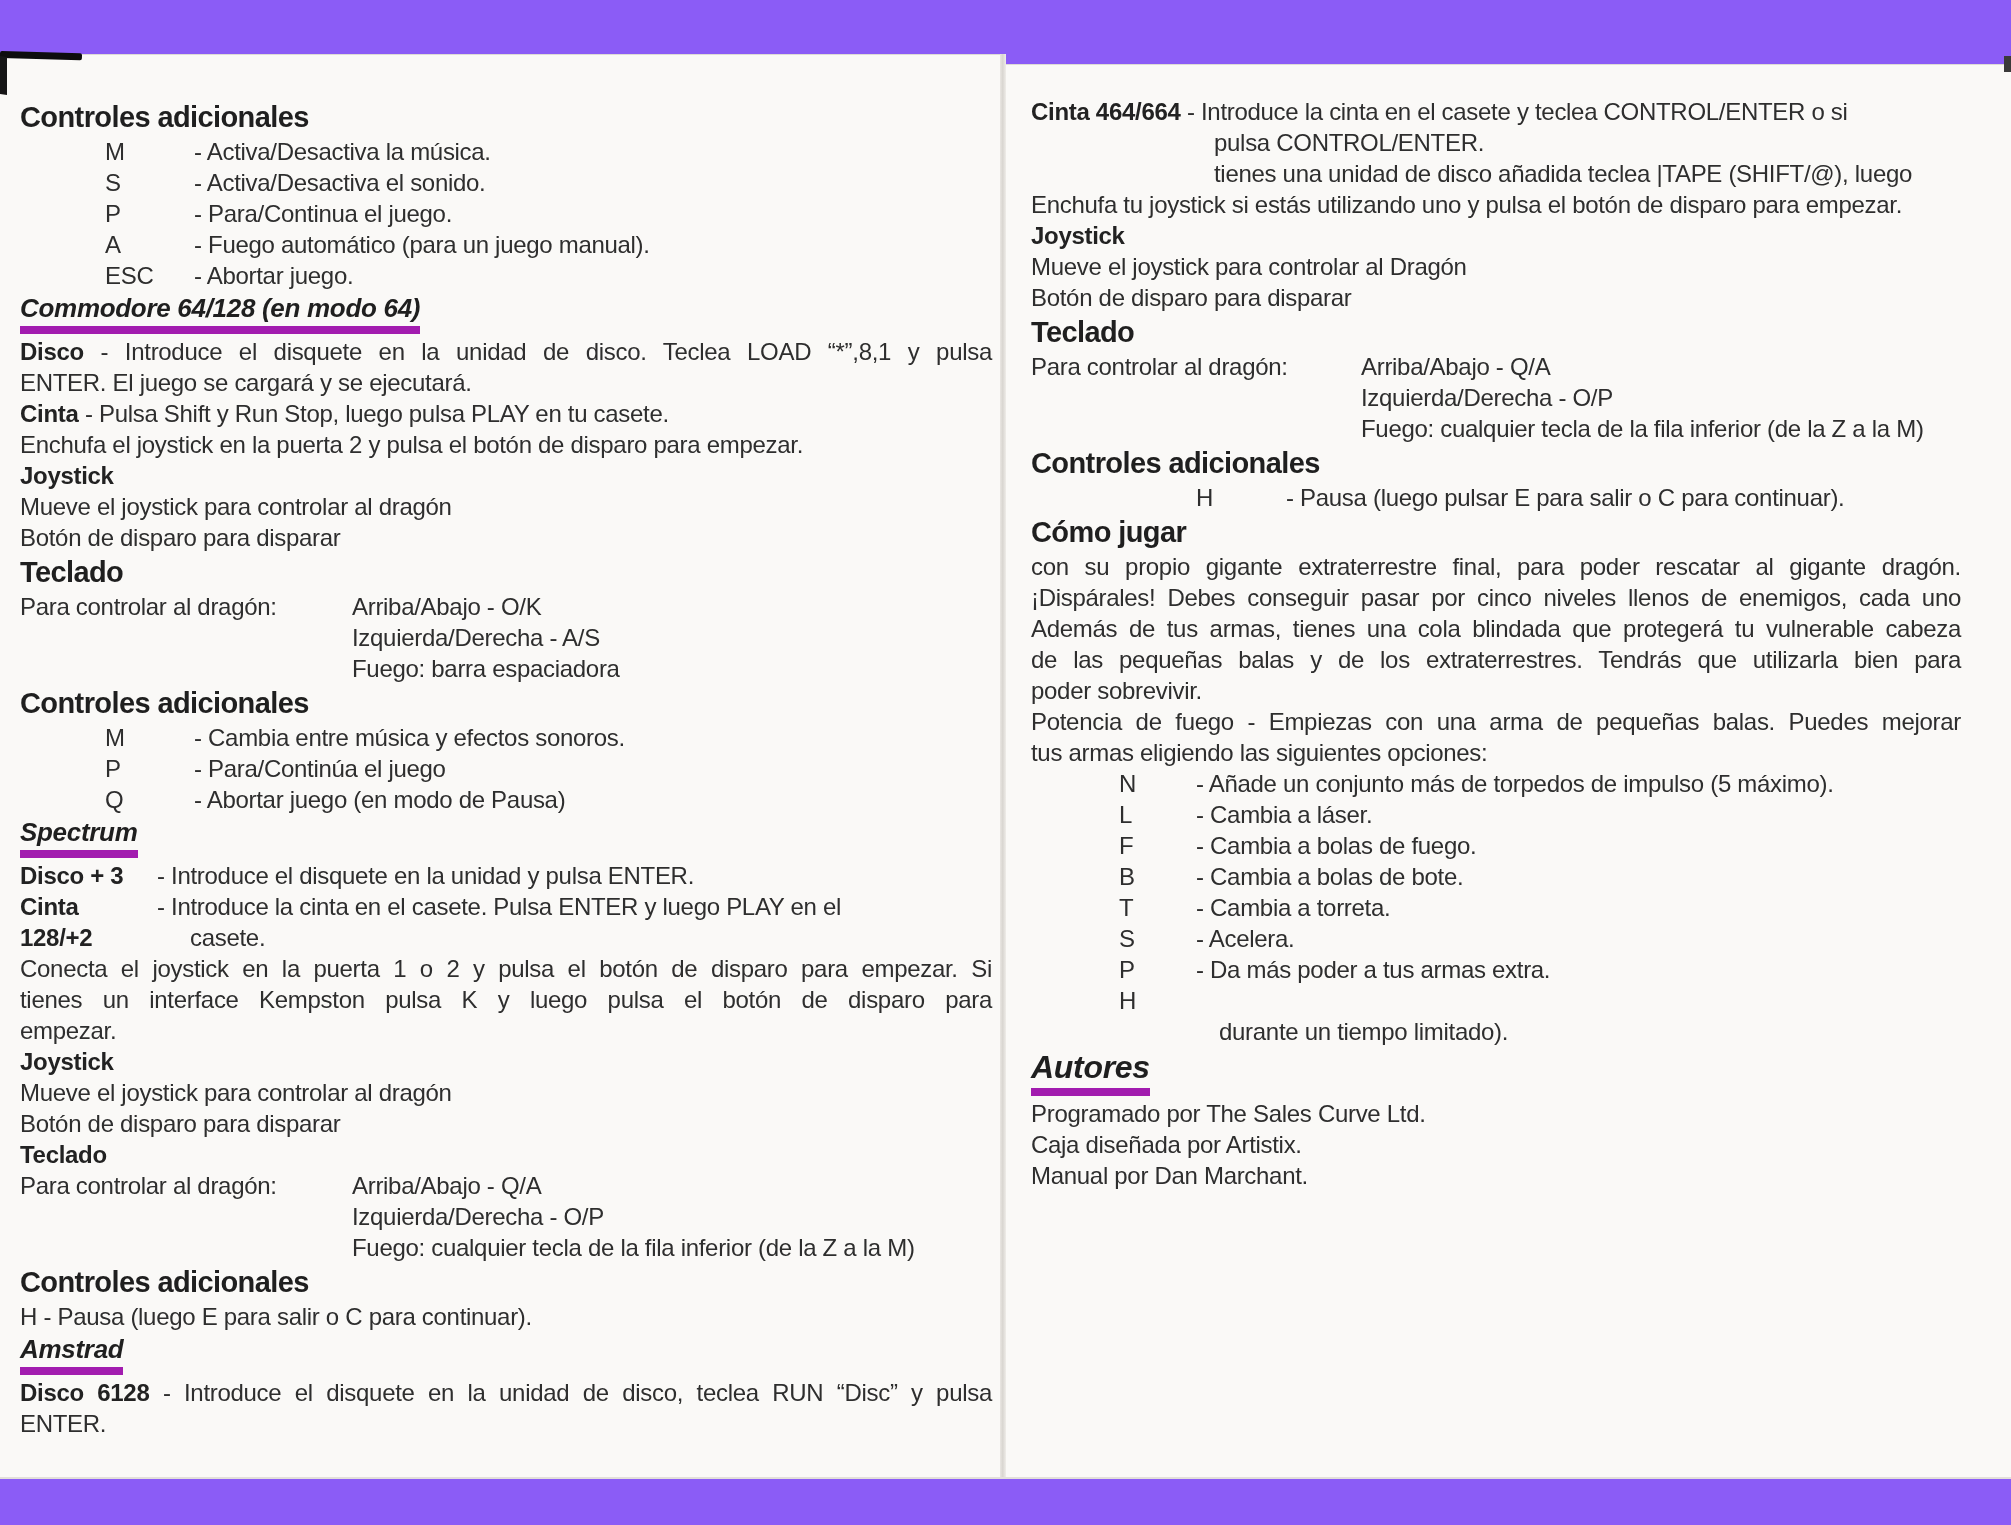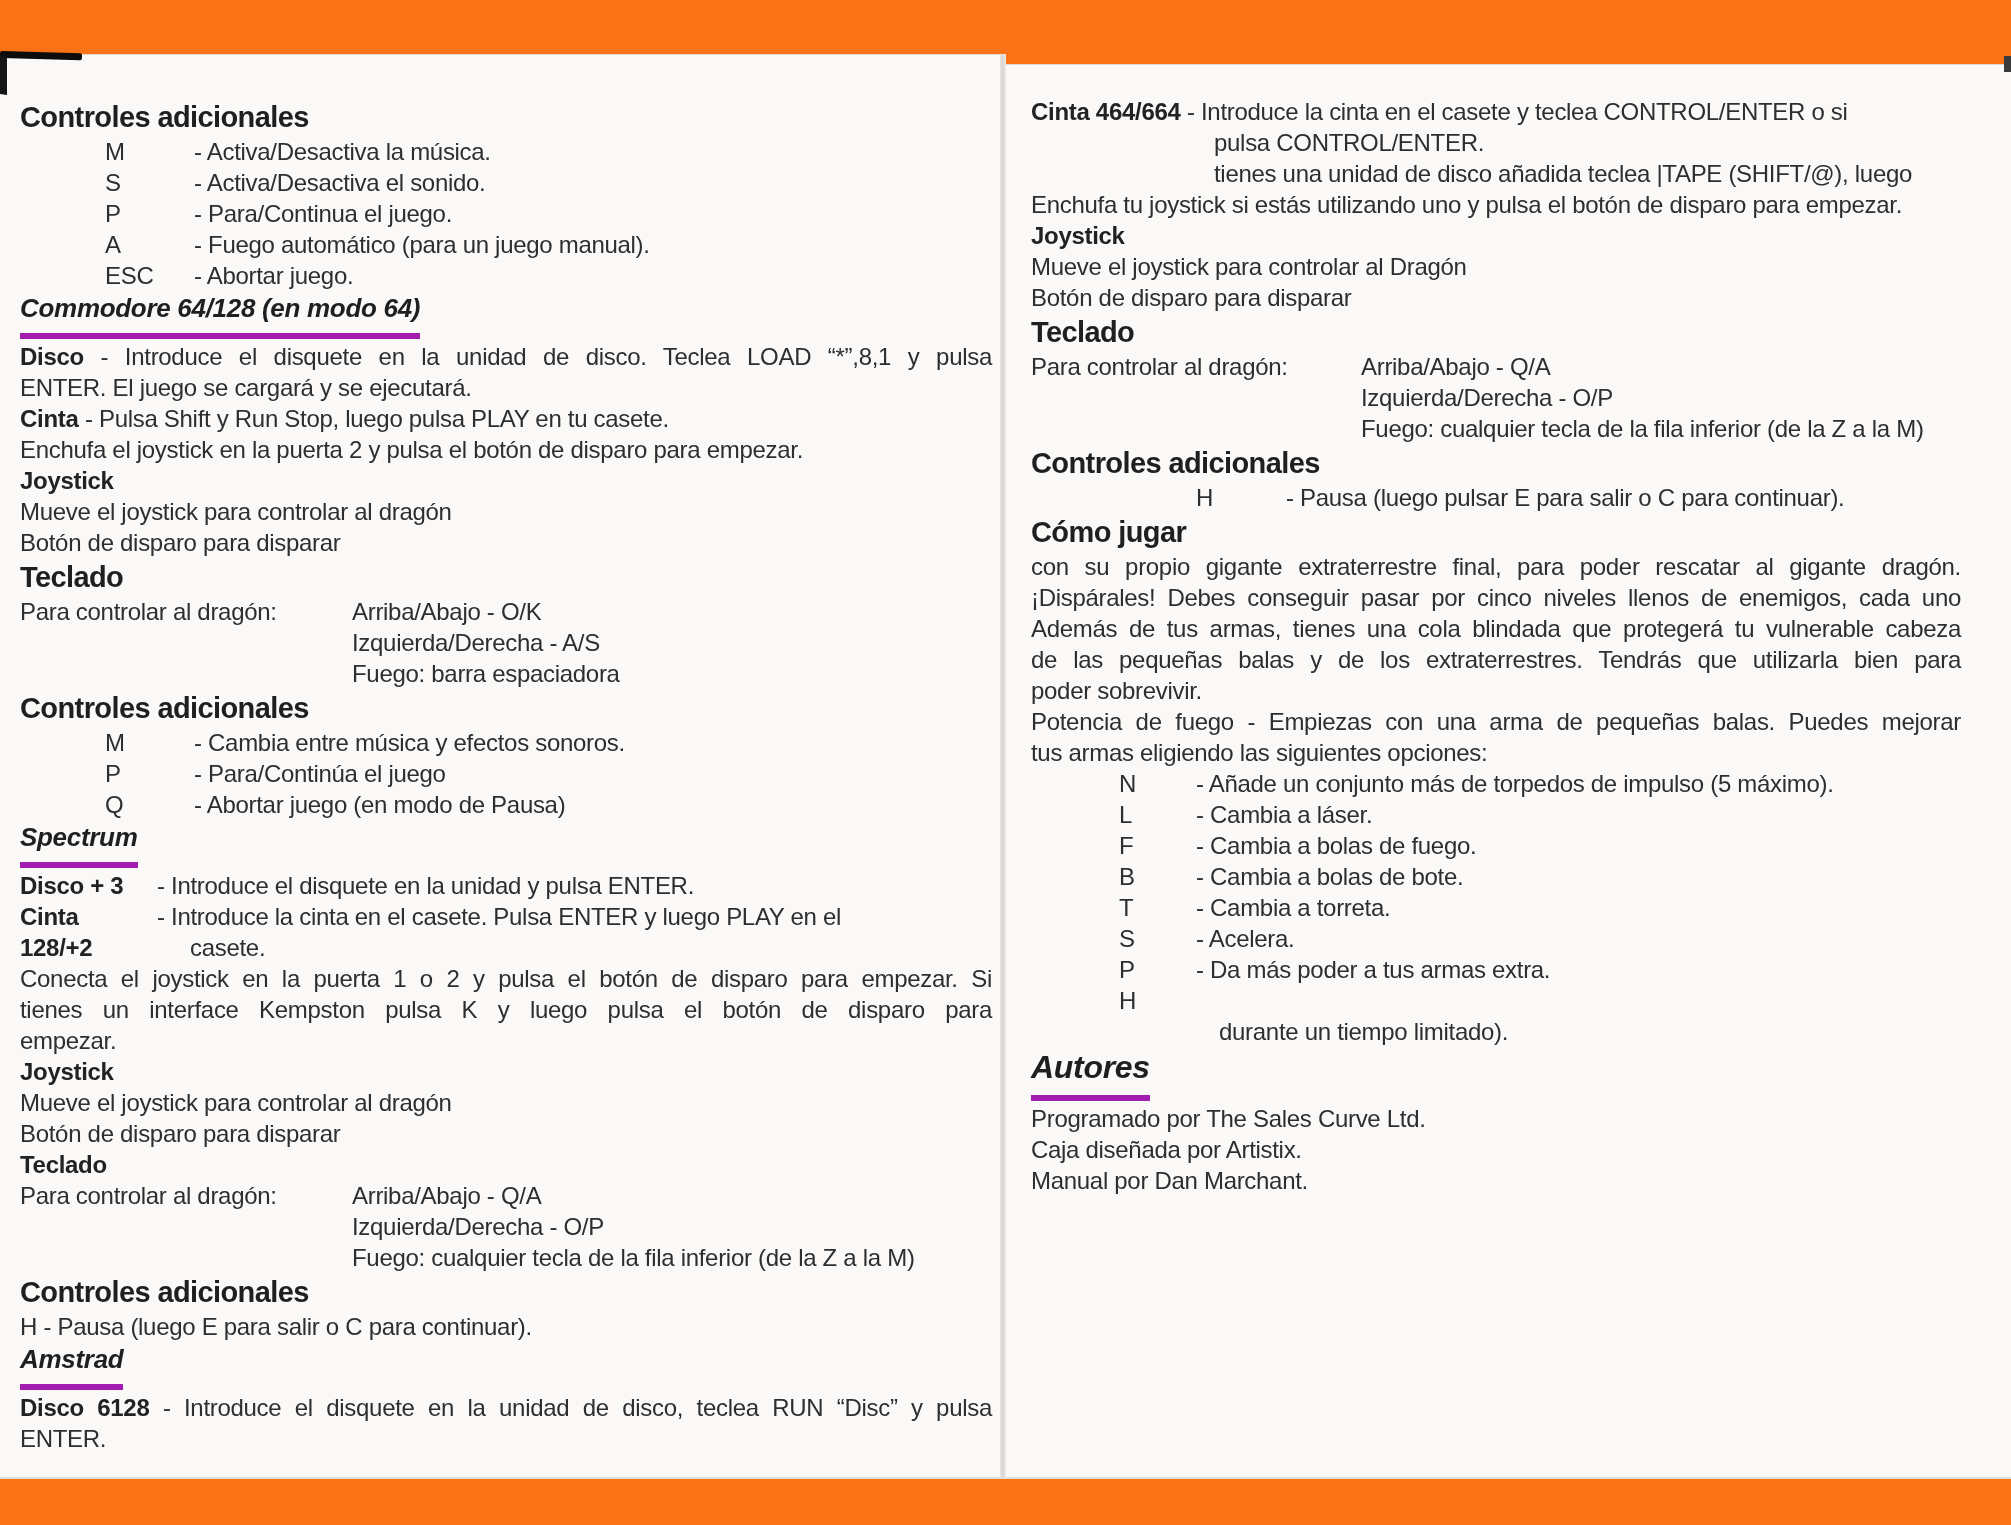--- a/index.html
+++ b/index.html
@@ -1,18 +1,18 @@
 <!DOCTYPE html>
 <html><head>
 <meta charset="utf-8">
 <style>
   html,body{margin:0;padding:0;}
   .canvas{
     position:relative; width:2011px; height:1525px; overflow:hidden;
-    background:#f97316;
+    background:#8b5cf6;
     font-family:"Liberation Sans", sans-serif;
     color:#2e2e2e;
     font-size:24px; line-height:31px; letter-spacing:-0.3px;
   }
   .paper{position:absolute; background:#faf9f7;}
   .paper-left{left:0; top:54px; width:1001px; height:1424px; border-top:1px solid #dedbd6;}
   .paper-right{left:1005px; top:64px; width:1006px; height:1414px; border-top:1px solid #dedbd6;}
   .gutter{position:absolute; left:1000px; top:54px; width:6px; height:1424px;
     background:linear-gradient(to right,#e9e6e2,#d9d6d1 45%,#efede9);}
   .corner-mark{position:absolute; left:0; top:51px; width:82px; height:7px; background:#0d0d0d;
@@ -23,21 +23,21 @@
   .bottom-edge{position:absolute; left:0; top:1477px; width:2011px; height:2px; background:#e2dfda;}
 
   .col{position:absolute;}
   .col-left{left:20px; top:98px; width:972px;}
   .col-right{left:1031px; top:96px; width:930px;}
 
   .h-big{font-size:29px; font-weight:bold; line-height:34px; letter-spacing:-0.6px;
     color:#1f1f1f; margin:2px 0 2px 0;}
   .h-platform{font-size:26px; font-weight:bold; font-style:italic; line-height:30px;
     color:#1f1f1f; margin:2px 0 2px 0;}
-  .h-platform .u, .h-autores .u{display:inline-block; border-bottom:6px solid #a21caf; padding-bottom:10px;}
+  .h-platform .u, .h-autores .u{display:inline-block; border-bottom:8px solid #a21caf; padding-bottom:3px;}
   .h-autores{font-size:32px; font-weight:bold; font-style:italic; line-height:36px;
     color:#1f1f1f; margin:2px 0 2px 0;}
   .h-inline{font-weight:bold; color:#222;}
   b{color:#222;}
 
   .jline{text-align:justify; text-align-last:justify;}
 
   .krow{display:flex;}
   .krow .kpad{flex:none; width:85px;}
   .krow .k{flex:none; width:89px;}

